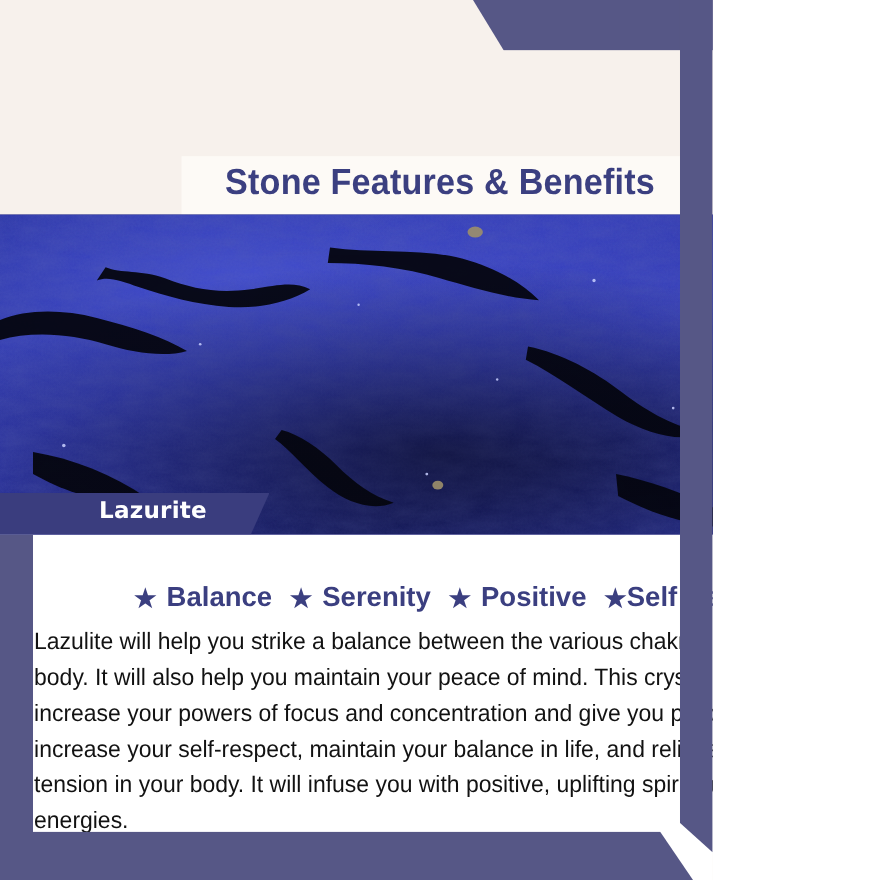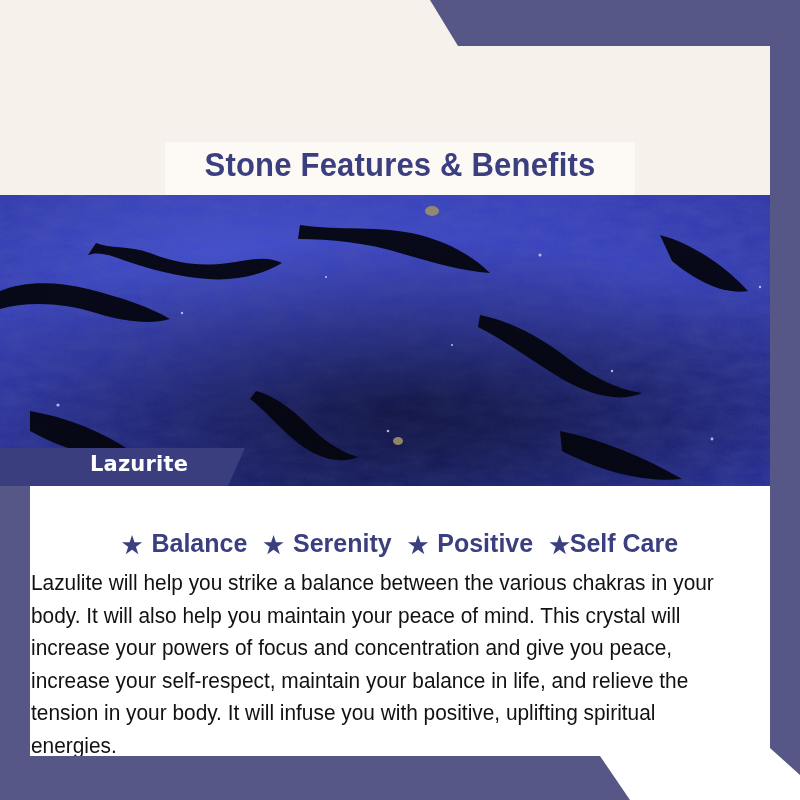--- a/index.html
+++ b/index.html
@@ -7,21 +7,21 @@
     margin: 0;
     padding: 0;
     background: #ffffff;
   }
   body {
     font-family: "Liberation Sans", sans-serif;
   }
 
   #poster {
     position: relative;
-    width: 800px;
+    width: 648px;
     height: 800px;
     overflow: hidden;
     background: #f7f1ec;
   }
 
   
   .frame-top-right {
     position: absolute;
     top: 0; left: 0;
     width: 800px; height: 46px;

